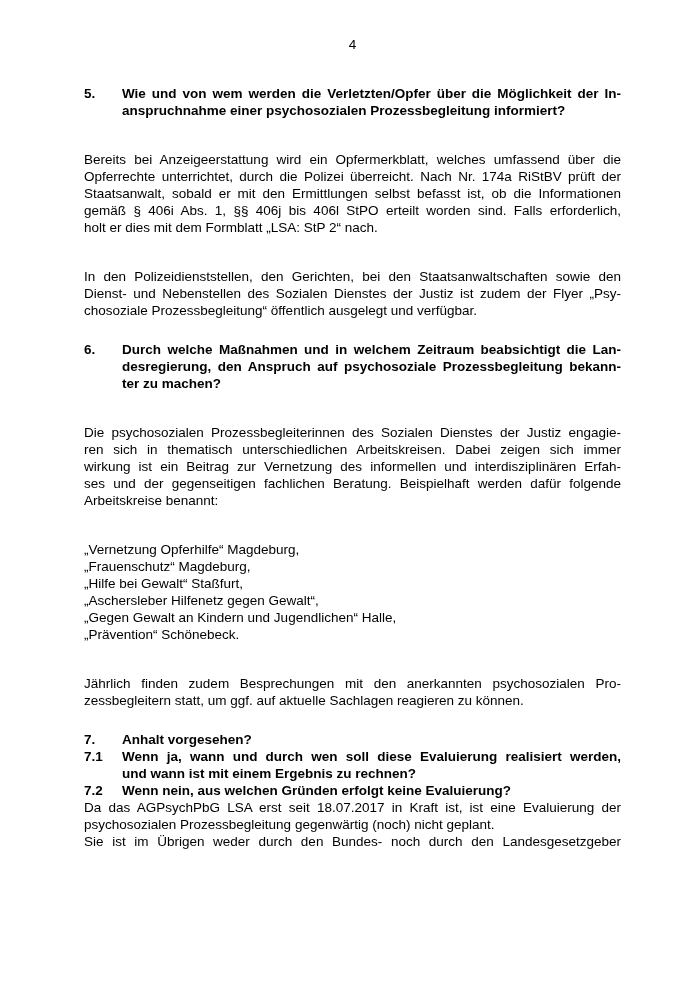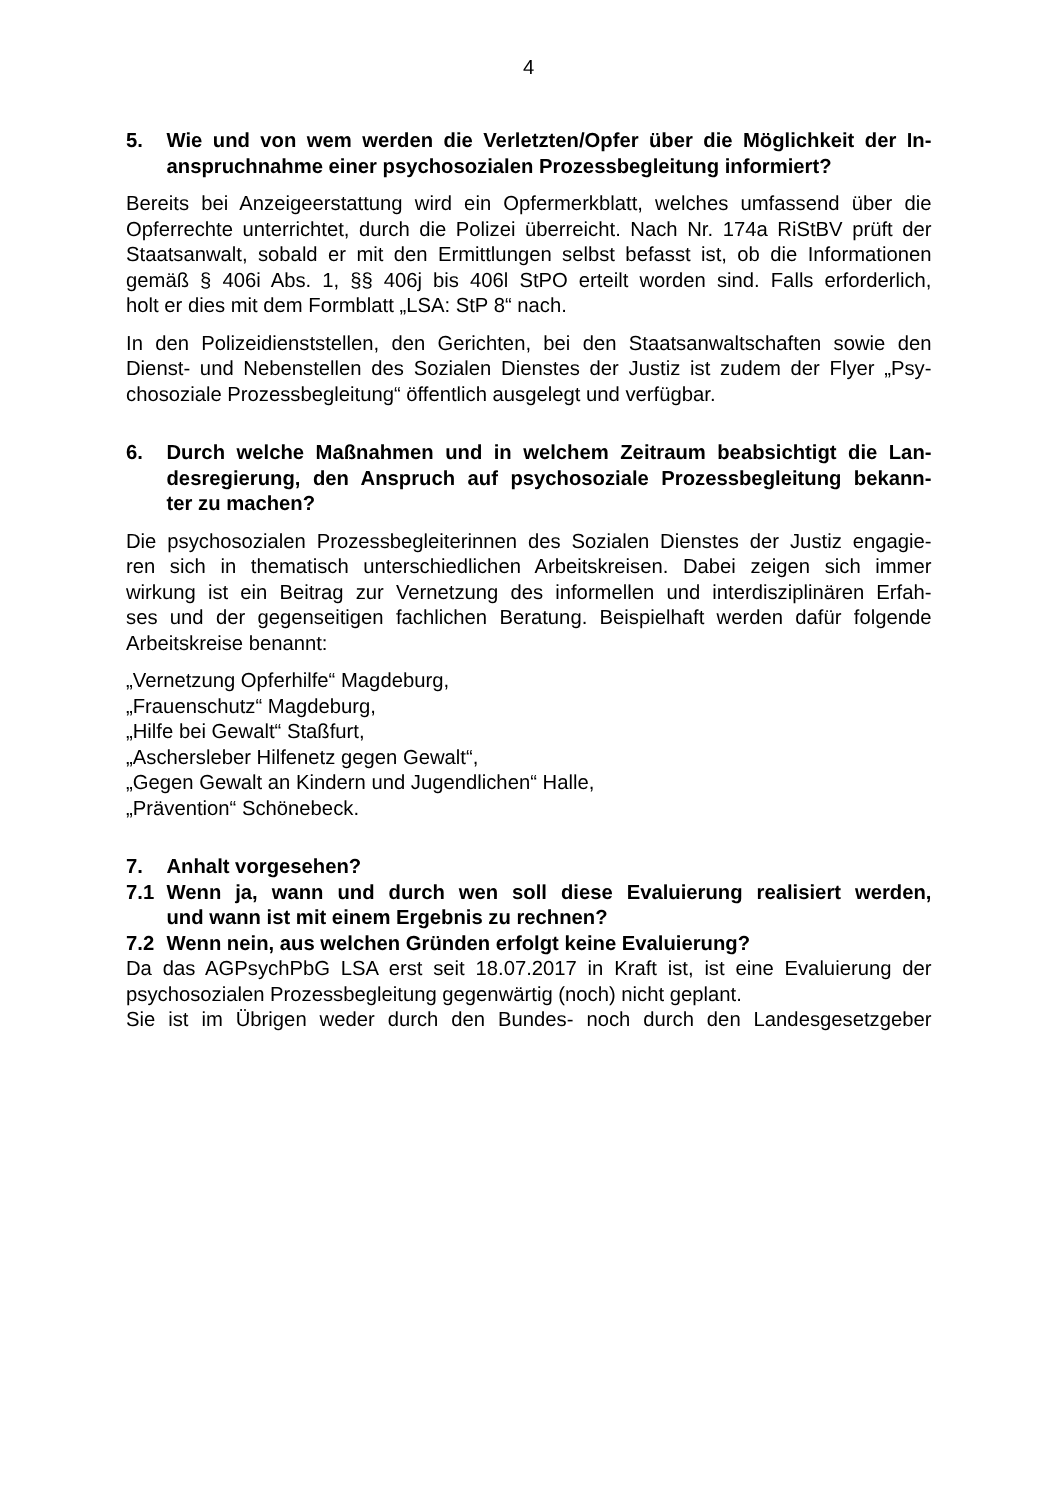--- a/index.html
+++ b/index.html
@@ -19,33 +19,33 @@
     line-height: 17px;
     box-sizing: border-box;
     padding: 36px 79px 0 84px;
     overflow: hidden;
   }
   .pagenum {
     text-align: center;
     margin-bottom: 32px;
   }
   .block { margin-top: 0; }
-  .mt-n  { margin-top: 8px; }
+  .mt-n  { margin-top: 32px; }
   .mt-h  { margin-top: 22px; }
   .mt-xl { }
   .mt-0  { margin-top: 0; }
   .heading {
     display: flex;
     font-weight: bold;
   }
   .qnum {
     flex: 0 0 27px;
     width: 27px;
   }
-  .qtext { flex: 1; min-width: 0; }
+  .qtext { flex: 1; min-width: 0; margin-left: 11px; }
   .ln { white-space: normal; }
   .ln.j {
     text-align: justify;
     text-align-last: justify;
   }
 </style>
 </head>
 <body>
 
 <div class="page">
@@ -56,21 +56,21 @@
         <div class="qtext">
           <div class="ln j">Wie und von wem werden die Verletzten/Opfer über die Möglichkeit der In-</div>
           <div class="ln">anspruchnahme einer psychosozialen Prozessbegleitung informiert?</div>
         </div>
       </div>
       <div class="block mt-n">
         <div class="ln j">Bereits bei Anzeigeerstattung wird ein Opfermerkblatt, welches umfassend über die</div>
         <div class="ln j">Opferrechte unterrichtet, durch die Polizei überreicht. Nach Nr. 174a RiStBV prüft der</div>
         <div class="ln j">Staatsanwalt, sobald er mit den Ermittlungen selbst befasst ist, ob die Informationen</div>
         <div class="ln j">gemäß § 406i Abs. 1, §§ 406j bis 406l StPO erteilt worden sind. Falls erforderlich,</div>
-        <div class="ln">holt er dies mit dem Formblatt „LSA: StP 8“ nach.</div>
+        <div class="ln">holt er dies mit dem Formblatt „LSA: StP 2“ nach.</div>
       </div>
       <div class="block mt-n">
         <div class="ln j">In den Polizeidienststellen, den Gerichten, bei den Staatsanwaltschaften sowie den</div>
         <div class="ln j">Dienst- und Nebenstellen des Sozialen Dienstes der Justiz ist zudem der Flyer „Psy-</div>
         <div class="ln">chosoziale Prozessbegleitung“ öffentlich ausgelegt und verfügbar.</div>
       </div>
       <div class="block heading mt-h">
         <div class="qnum">6.</div>
         <div class="qtext">
           <div class="ln j">Durch welche Maßnahmen und in welchem Zeitraum beabsichtigt die Lan-</div>
@@ -85,20 +85,24 @@
         <div class="ln j">ses und der gegenseitigen fachlichen Beratung. Beispielhaft werden dafür folgende</div>
         <div class="ln">Arbeitskreise benannt:</div>
       </div>
       <div class="block mt-n">
         <div class="ln">„Vernetzung Opferhilfe“ Magdeburg,</div>
         <div class="ln">„Frauenschutz“ Magdeburg,</div>
         <div class="ln">„Hilfe bei Gewalt“ Staßfurt,</div>
         <div class="ln">„Aschersleber Hilfenetz gegen Gewalt“,</div>
         <div class="ln">„Gegen Gewalt an Kindern und Jugendlichen“ Halle,</div>
         <div class="ln">„Prävention“ Schönebeck.</div>
+      </div>
+      <div class="block mt-n">
+        <div class="ln j">Jährlich finden zudem Besprechungen mit den anerkannten psychosozialen Pro-</div>
+        <div class="ln">zessbegleitern statt, um ggf. auf aktuelle Sachlagen reagieren zu können.</div>
       </div>
       <div class="block heading mt-h">
         <div class="qnum">7.</div>
         <div class="qtext">
           <div class="ln">Anhalt vorgesehen?</div>
         </div>
       </div>
       <div class="block heading mt-0">
         <div class="qnum">7.1</div>
         <div class="qtext">

